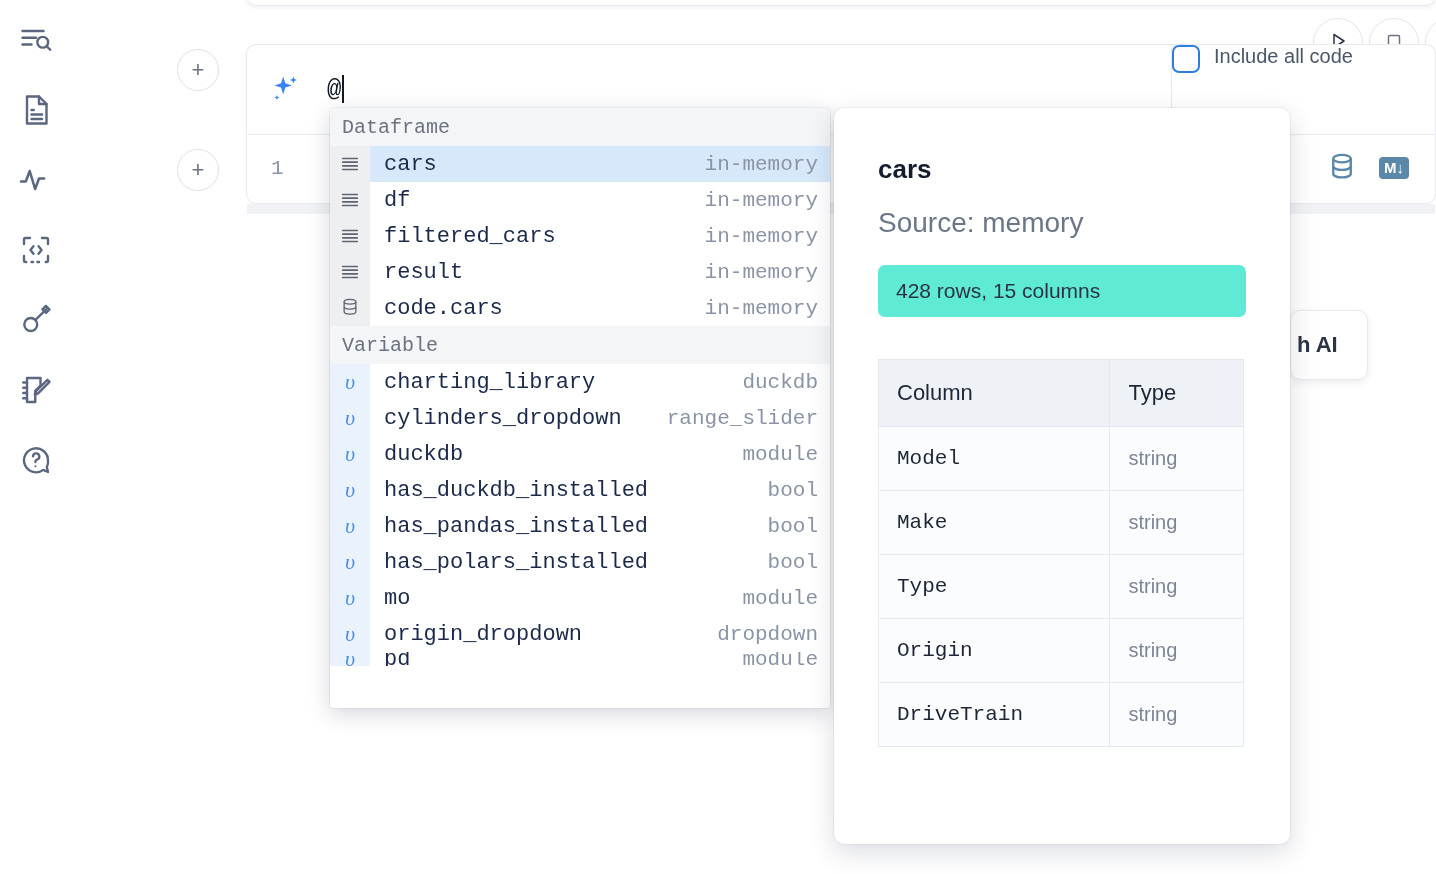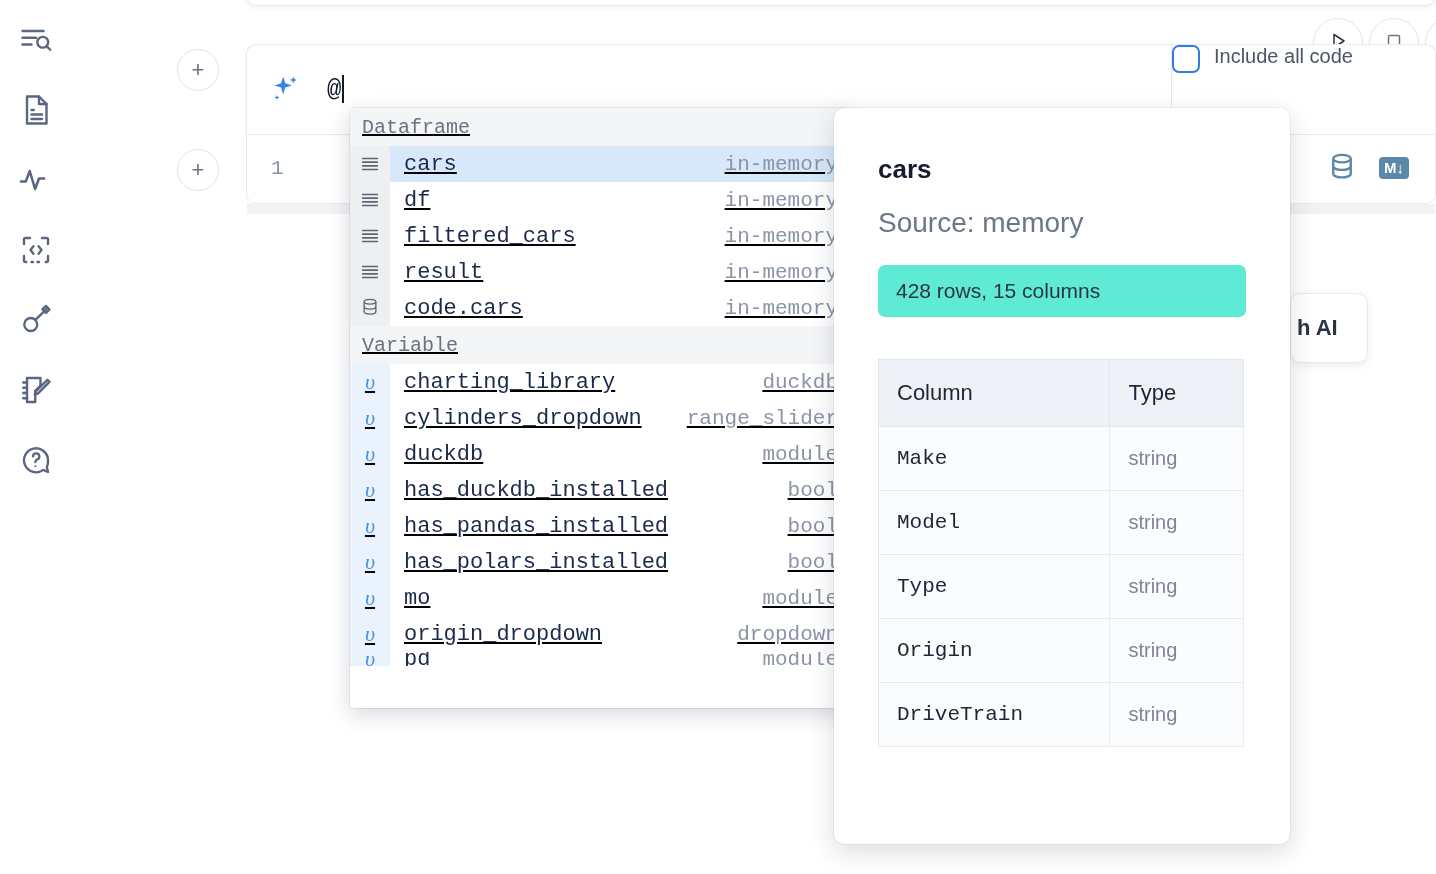--- a/index.html
+++ b/index.html
@@ -105,34 +105,34 @@
     font-size: 15px; font-weight: bold; font-family: "Liberation Sans", sans-serif;
     letter-spacing: 0; cursor: pointer; line-height: 1.15;
   }
   .cell-divider {
     position: absolute; left: 247px; top: 204px; width: 1188px; height: 10px;
     background: #f1f2f5;
   }
 
   
   .ai-chip {
-    position: absolute; left: 1290px; top: 293px; width: 78px; height: 70px;
+    position: absolute; left: 1290px; top: 310px; width: 78px; height: 70px;
     background: #ffffff; border: 1px solid #e7e9ee; border-radius: 10px;
     box-shadow: 0 3px 8px rgba(20,30,60,.08);
     display: flex; align-items: center; justify-content: flex-start;
     padding-left: 6px; overflow: hidden;
   }
   .ai-chip-text { font-size: 22px; font-weight: bold; color: #2b3444; white-space: nowrap; }
 
   
   .ac-panel {
-    position: absolute; left: 350px; top: 108px; width: 500px; height: 600px;
+    position: absolute; left: 330px; top: 108px; width: 500px; height: 600px;
     background: #ffffff; border-radius: 4px;
     box-shadow: 0 6px 22px rgba(25,35,65,.18), 0 0 0 1px rgba(25,35,65,.06);
-    overflow: hidden; z-index: 40; text-decoration: underline;
+    overflow: hidden; z-index: 40;
   }
   .ac-scroll { height: 100%; overflow: hidden; }
   .ac-group-head {
     background: #f4f5f7; color: #6b7280; padding: 5px 0 5px 12px;
     font-family: "Liberation Mono", monospace; font-size: 20px; height: 38px;
     display: flex; align-items: center;
   }
   .ac-item {
     display: flex; align-items: center; height: 36px; background: #fff; cursor: pointer;
   }
@@ -470,25 +470,25 @@
     <div class="doc-stats">428 rows, 15 columns</div>
     <table class="doc-table">
       <thead>
         <tr>
           <th class="c1">Column</th>
           <th class="c2">Type</th>
         </tr>
       </thead>
       <tbody id="doc-tbody">
           <tr>
-            <td class="c1"><span class="col-name">Make</span></td>
+            <td class="c1"><span class="col-name">Model</span></td>
             <td class="c2"><span class="col-type">string</span></td>
           </tr>
           <tr>
-            <td class="c1"><span class="col-name">Model</span></td>
+            <td class="c1"><span class="col-name">Make</span></td>
             <td class="c2"><span class="col-type">string</span></td>
           </tr>
           <tr>
             <td class="c1"><span class="col-name">Type</span></td>
             <td class="c2"><span class="col-type">string</span></td>
           </tr>
           <tr>
             <td class="c1"><span class="col-name">Origin</span></td>
             <td class="c2"><span class="col-type">string</span></td>
           </tr>

